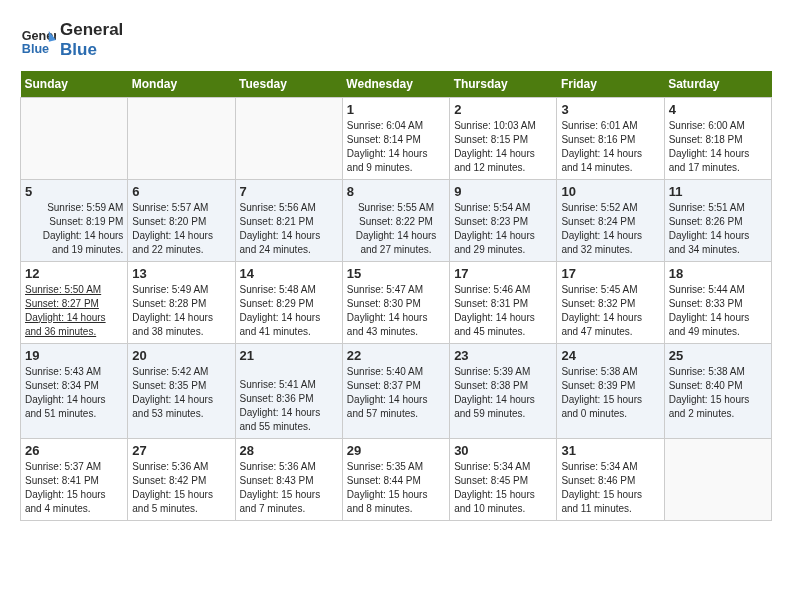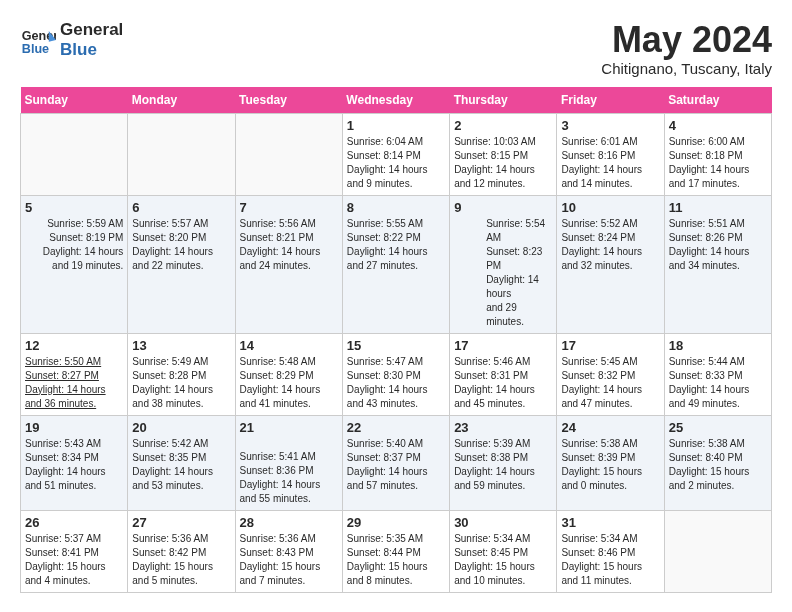--- a/index.html
+++ b/index.html
@@ -37,21 +37,21 @@
     .subtitle {
       font-size: 15px;
       color: #2a2a2a;
     }
     table {
       width: 100%;
       border-collapse: collapse;
       font-size: 11px;
     }
     th {
-      background-color: #ec4899;
+      background-color: #4d7c0f;
       color: #fff;
       padding: 6px 4px;
       text-align: left;
       font-size: 12px;
       font-weight: bold;
       margin-top: 12px;
     }
     td {
       border: 1px solid #ccc;
       vertical-align: top;
@@ -86,24 +86,20 @@
     <svg class="logo-icon" viewBox="0 0 40 40" xmlns="http://www.w3.org/2000/svg">
       <text x="2" y="20" font-size="14" font-weight="bold" fill="#2a2a2a">General</text>
       <text x="2" y="34" font-size="14" font-weight="bold" fill="#2b6cb0">Blue</text>
       <polygon points="32,10 40,20 32,22" fill="#4a90d9"></polygon>
     </svg>
     <div style="display:flex;flex-direction:column;line-height:1.2;">
       <span style="font-size:17px;font-weight:bold;color:#2a2a2a;">General</span>
       <span style="font-size:17px;font-weight:bold;color:#2b6cb0;">Blue</span>
     </div>
   </div>
-  <div class="title-block">
-    <div class="month-title">May 2024</div>
-    <div class="subtitle">Chitignano, Tuscany, Italy</div>
-  </div>
 </div>
 
 <table>
   <thead>
     <tr>
 
     <th>Sunday</th>
         <th>Monday</th>
         <th>Tuesday</th>
         <th>Wednesday</th>
@@ -163,28 +159,28 @@
         </td>
         <td>
           <div class="day-number">7</div>
           <div class="day-info" style="white-space: pre-line;">Sunrise: 5:56 AM
 Sunset: 8:21 PM
 Daylight: 14 hours
 and 24 minutes.</div>
         </td>
         <td>
           <div class="day-number">8</div>
-          <div class="day-info" style="white-space: pre-line;">Sunrise: 5:55 AM
+          <div class="day-info" style="white-space: pre-line; text-align: center;">Sunrise: 5:55 AM
 Sunset: 8:22 PM
 Daylight: 14 hours
 and 27 minutes.</div>
         </td>
         <td>
           <div class="day-number">9</div>
-          <div class="day-info" style="white-space: pre-line; margin-left: 32px;">Sunrise: 5:54 AM
+          <div class="day-info" style="white-space: pre-line;">Sunrise: 5:54 AM
 Sunset: 8:23 PM
 Daylight: 14 hours
 and 29 minutes.</div>
         </td>
         <td>
           <div class="day-number">10</div>
           <div class="day-info" style="white-space: pre-line;">Sunrise: 5:52 AM
 Sunset: 8:24 PM
 Daylight: 14 hours
 and 32 minutes.</div>

